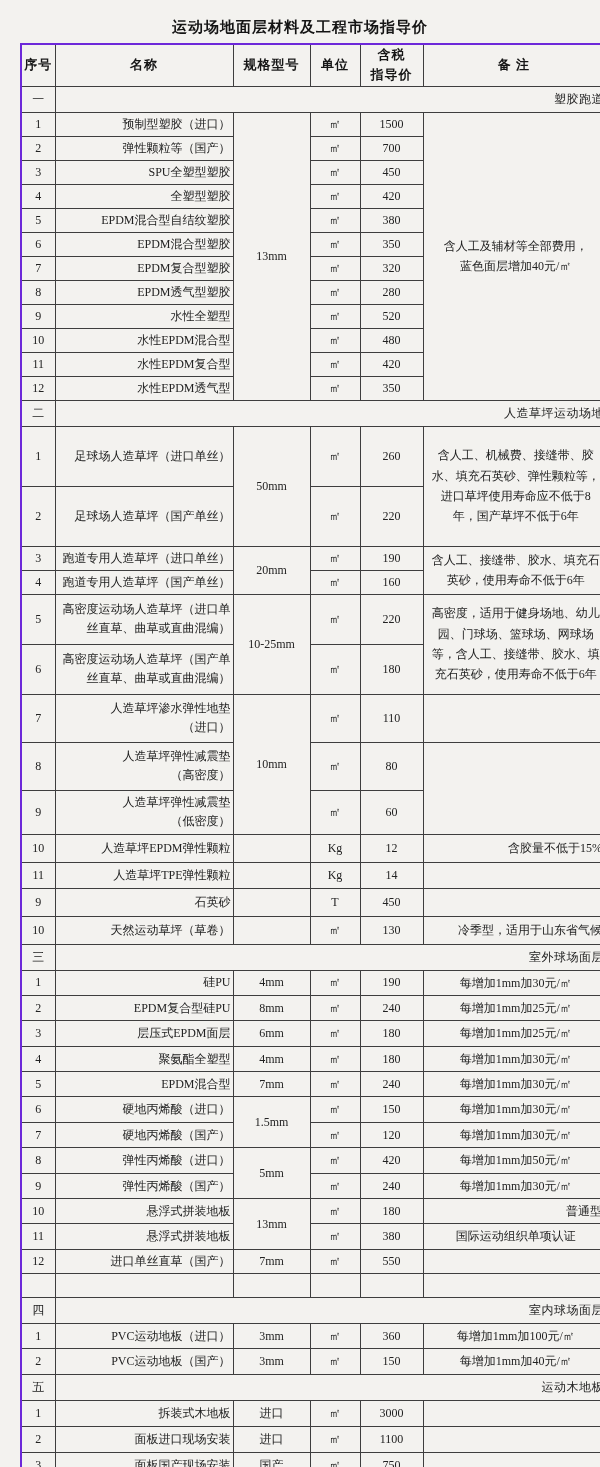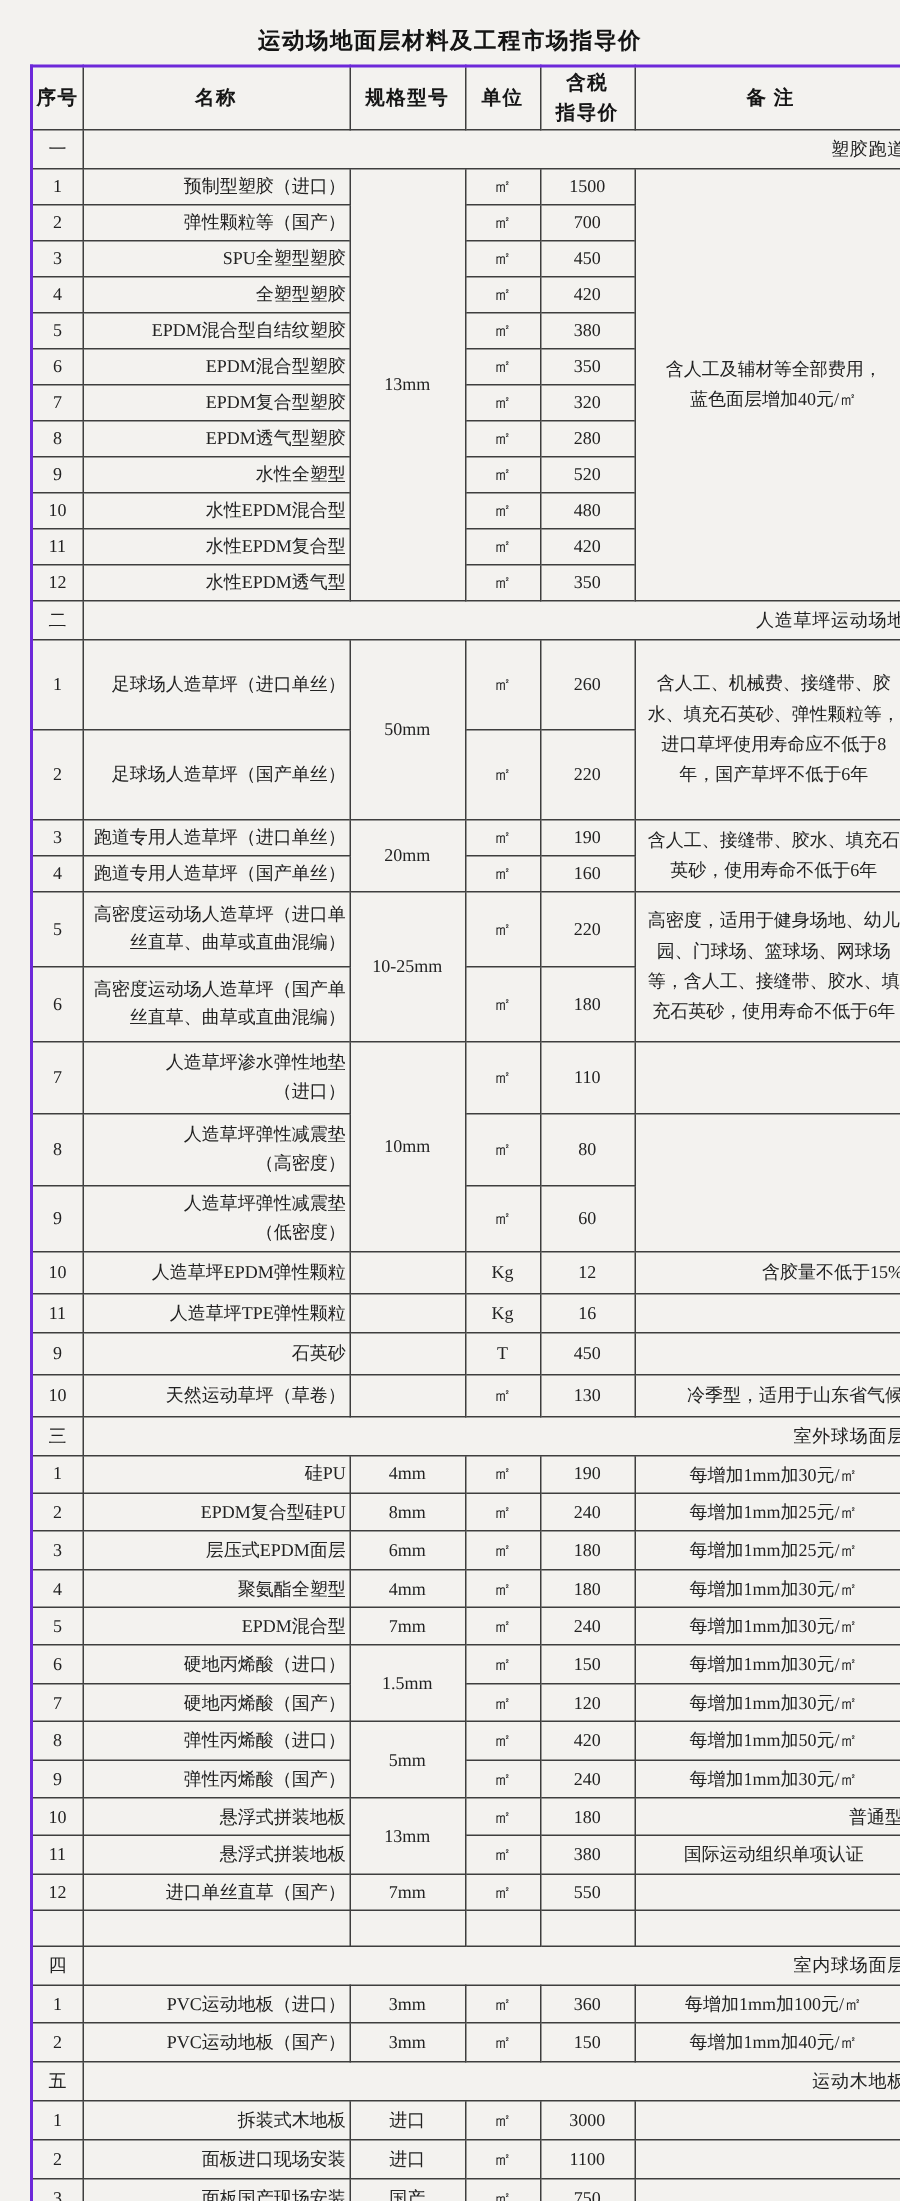--- a/index.html
+++ b/index.html
@@ -254,21 +254,21 @@
       <td class="spec"></td>
       <td class="unit">Kg</td>
       <td class="price">12</td>
       <td class="remark c">含胶量不低于15%</td>
     </tr>
     <tr class="t26">
       <td class="no">11</td>
       <td class="name">人造草坪TPE弹性颗粒</td>
       <td class="spec"></td>
       <td class="unit">Kg</td>
-      <td class="price">16</td>
+      <td class="price">14</td>
       <td class="remark"></td>
     </tr>
     <tr class="t28">
       <td class="no">9</td>
       <td class="name">石英砂</td>
       <td class="spec"></td>
       <td class="unit">T</td>
       <td class="price">450</td>
       <td class="remark"></td>
     </tr>

